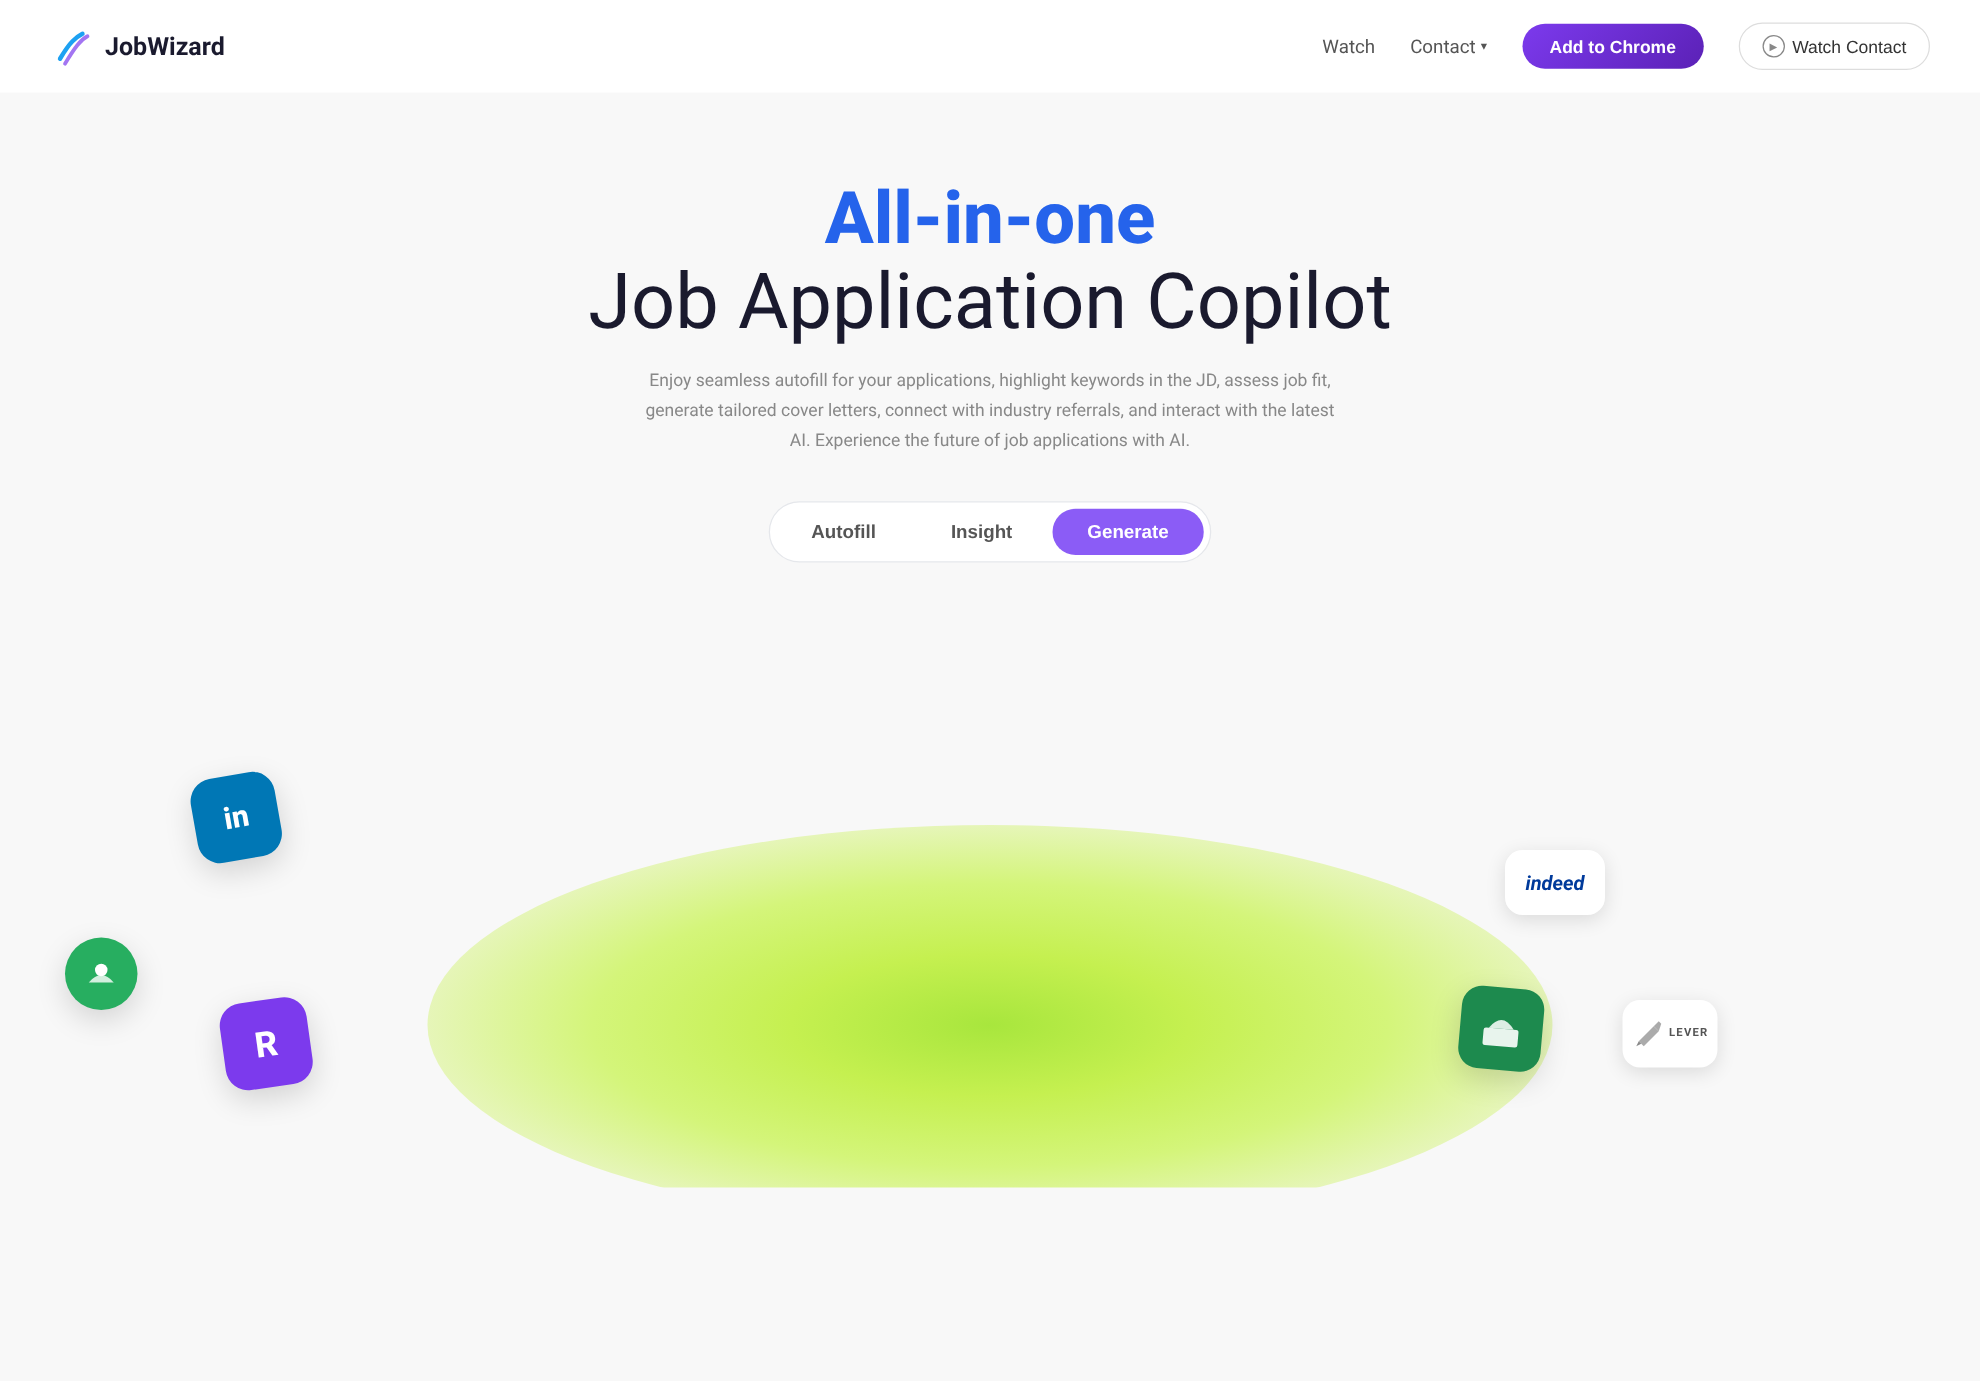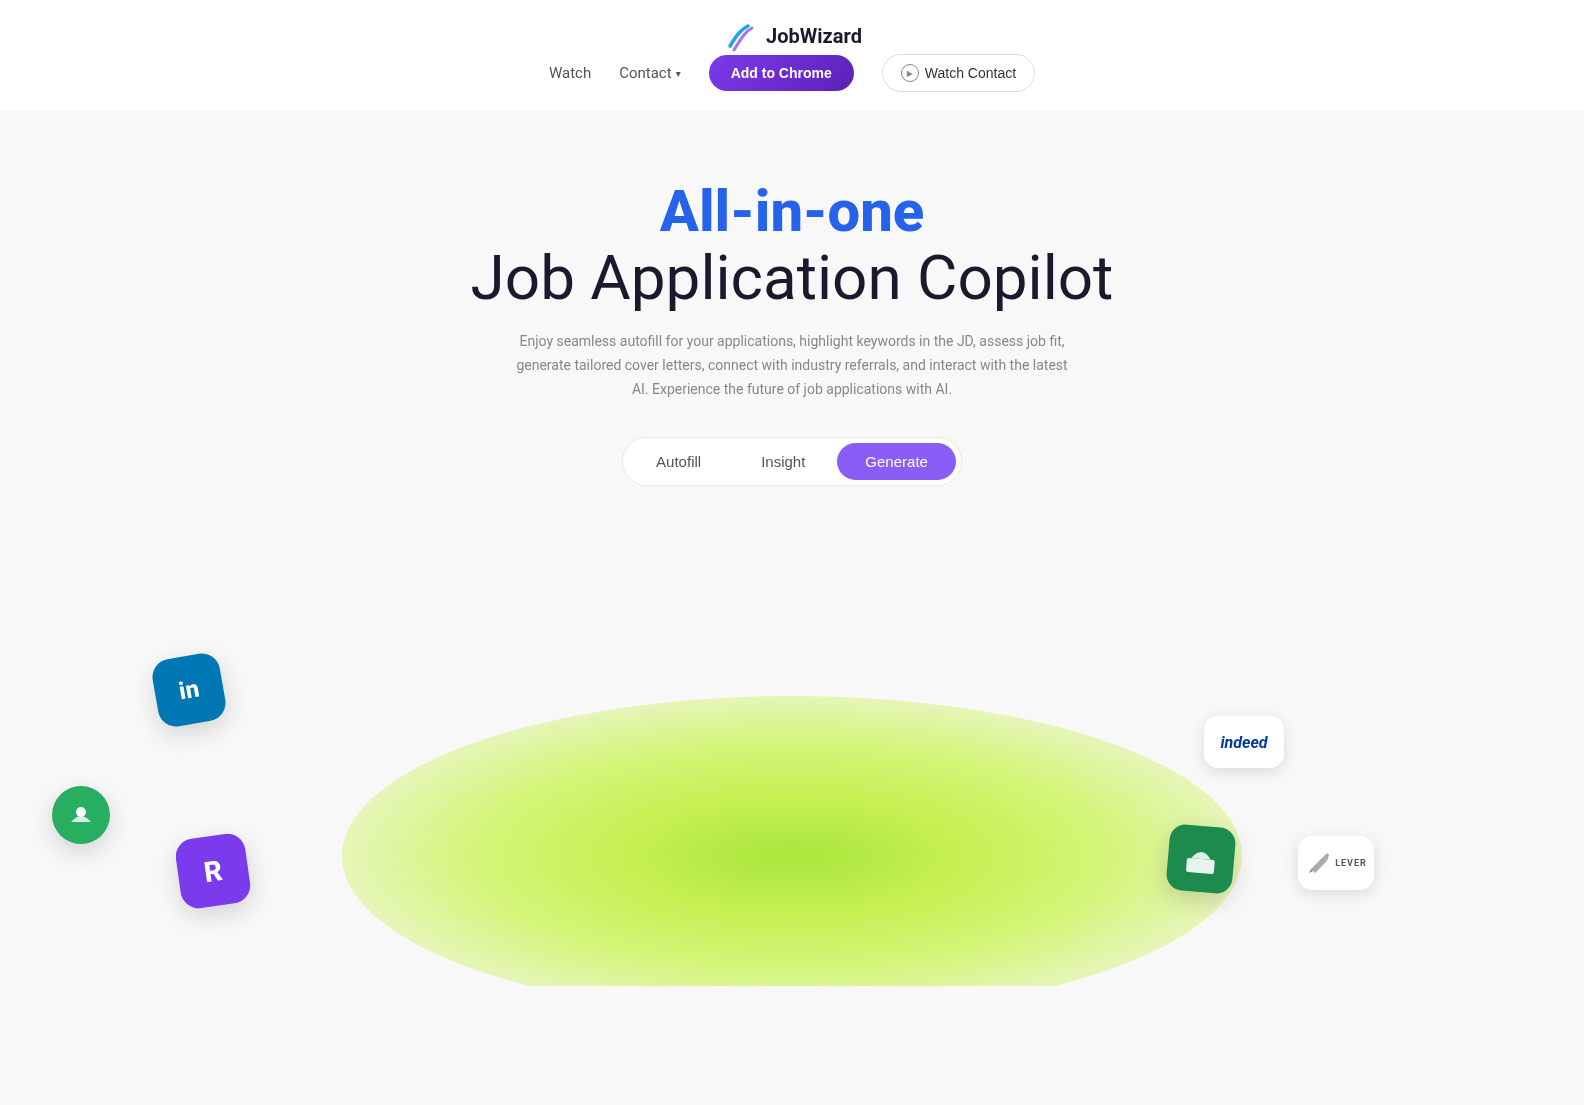--- a/index.html
+++ b/index.html
@@ -13,21 +13,20 @@
 
     
     nav {
       display: flex;
       align-items: center;
       justify-content: space-between;
       padding: 18px 40px;
       background: #fff;
       position: relative;
       z-index: 10;
-      flex-direction: column;
     }
     .logo-area {
       display: flex;
       align-items: center;
       gap: 8px;
     }
     .logo-icon {
       width: 36px;
       height: 36px;
     }
@@ -130,21 +129,21 @@
       background: #fff;
       border: 1.5px solid #e5e7eb;
       border-radius: 32px;
       padding: 5px;
       gap: 4px;
     }
     .tab {
       padding: 10px 28px;
       border-radius: 24px;
       font-size: 15px;
-      font-weight: 400;
+      font-weight: 700;
       cursor: pointer;
       border: none;
       background: transparent;
       color: #555;
     }
     .tab.active {
       background: #8b5cf6;
       color: #fff;
     }
 

